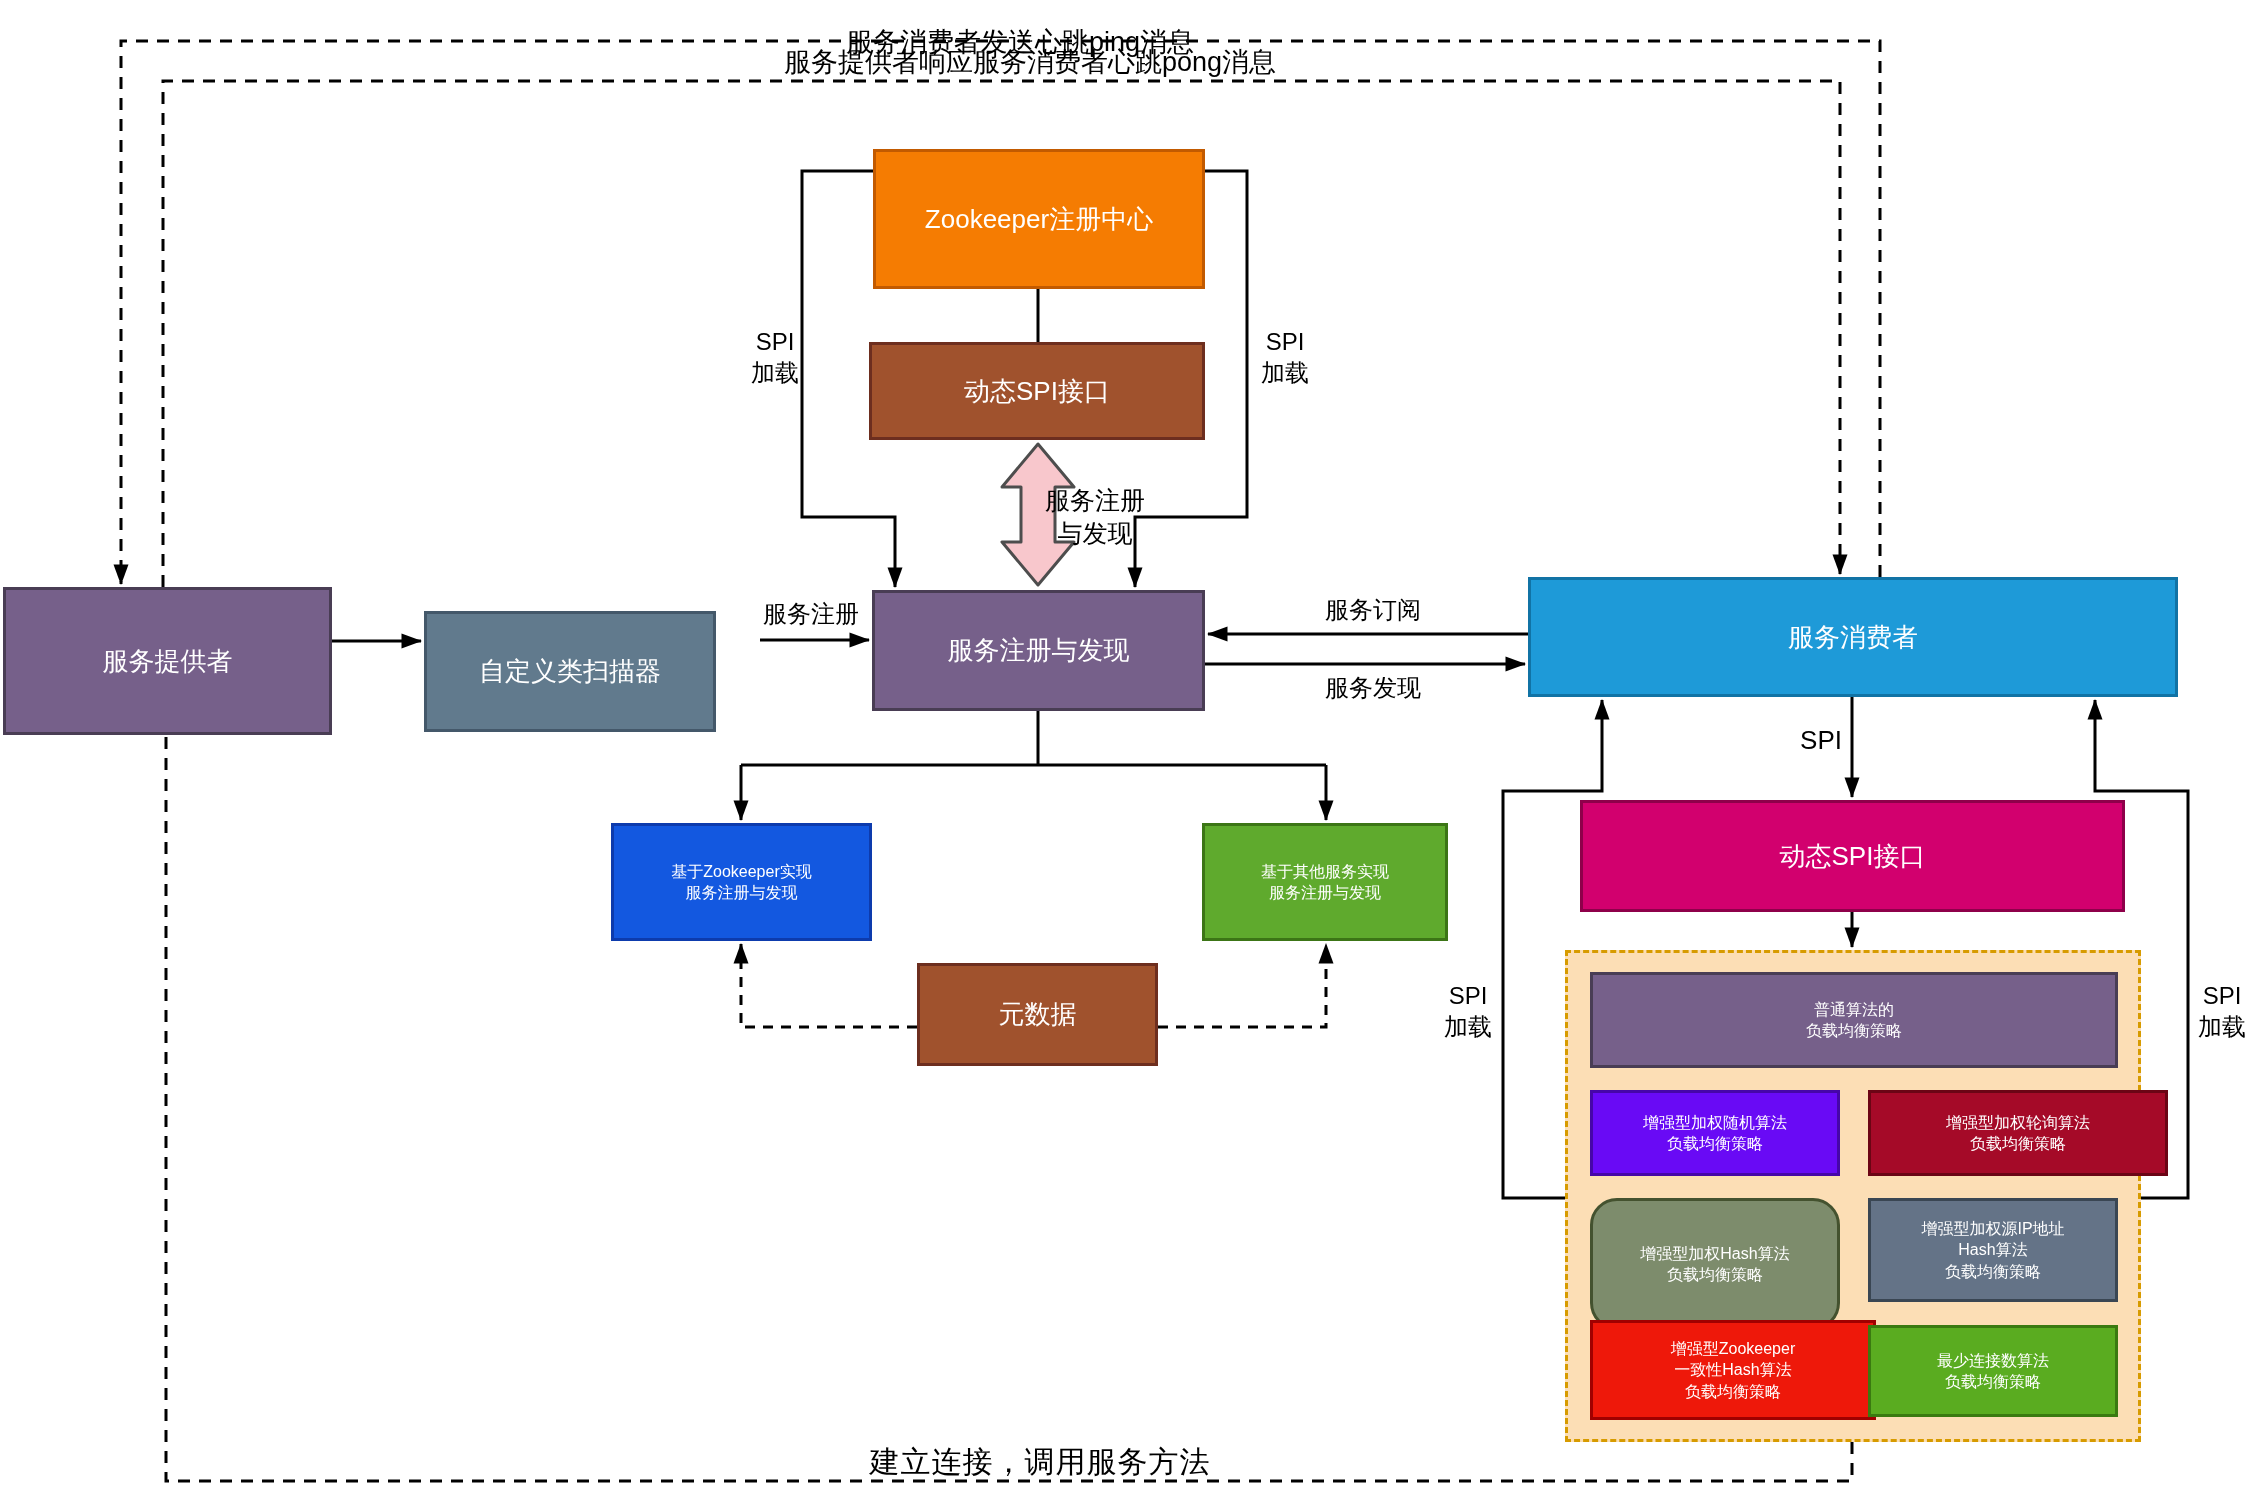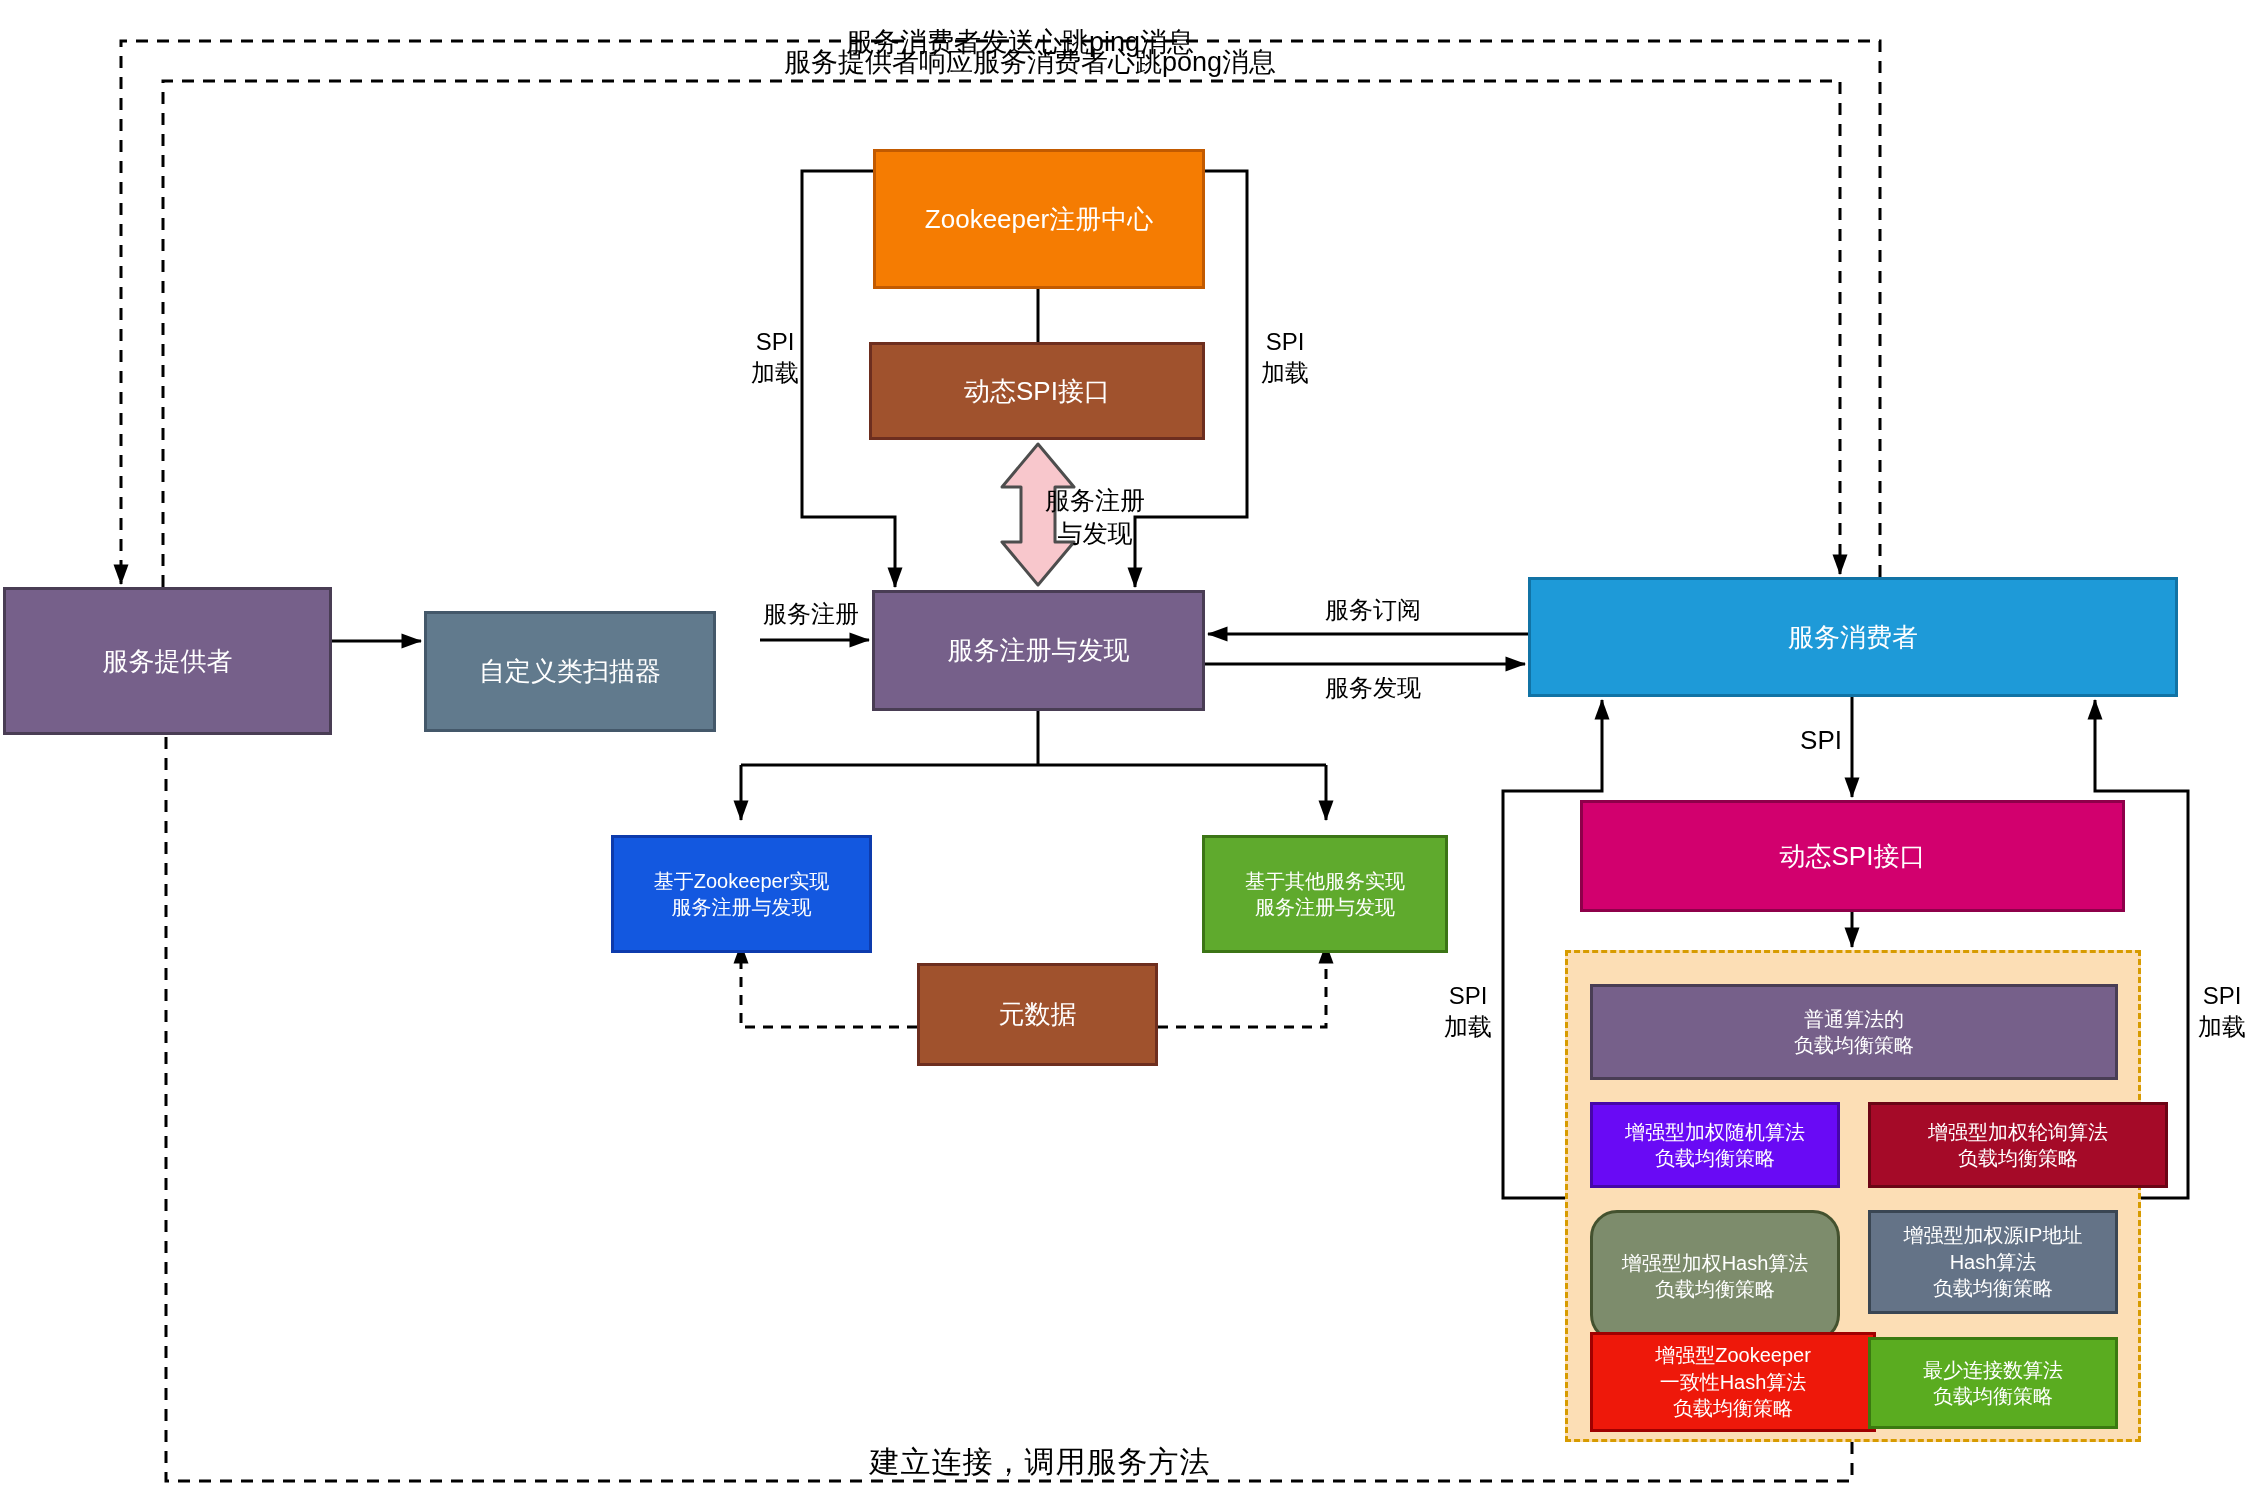--- a/index.html
+++ b/index.html
@@ -6,21 +6,21 @@
   .canvas{
     position:relative;width:2258px;height:1498px;background:#ffffff;overflow:hidden;
     font-family:"Liberation Sans","DejaVu Sans",sans-serif;
   }
   .edges{position:absolute;left:0;top:0;width:2258px;height:1498px;}
   .node{
     position:absolute;display:flex;align-items:center;justify-content:center;
     text-align:center;color:#ffffff;font-size:26px;line-height:1.32;
     white-space:pre-line;border:3px solid #000;box-sizing:border-box;
   }
-  .fs24{font-size:20px;margin-top:12px;}
+  .fs24{font-size:16px;}
   .panel{
     position:absolute;border:3px dashed #D79B00;box-sizing:border-box;
   }
   .lbl{
     position:absolute;color:#000000;font-size:24px;line-height:1.3;
     text-align:center;white-space:pre-line;
   }
   .big{font-size:27px;}
   .huge{font-size:30px;letter-spacing:1px;}
 </style>

